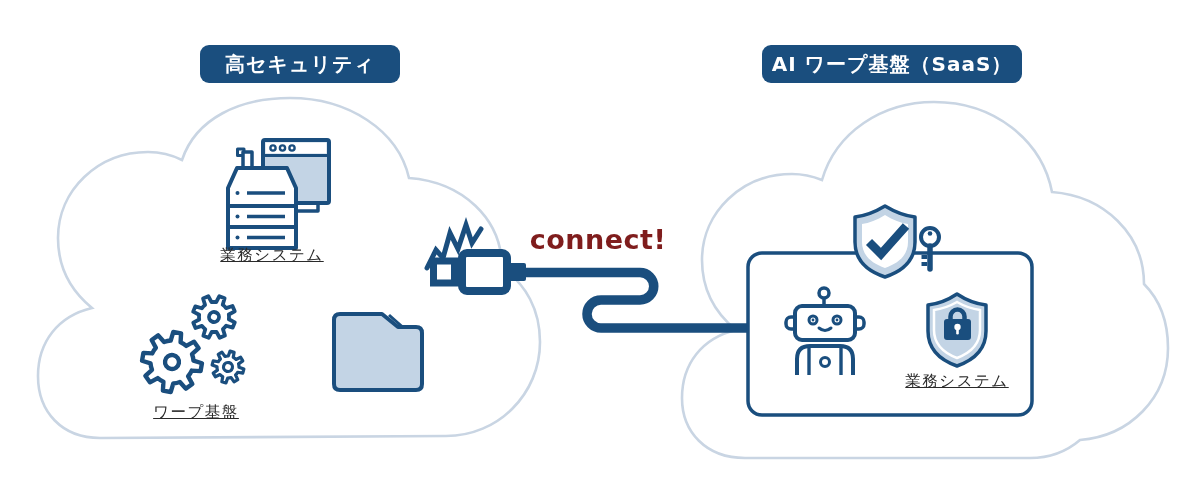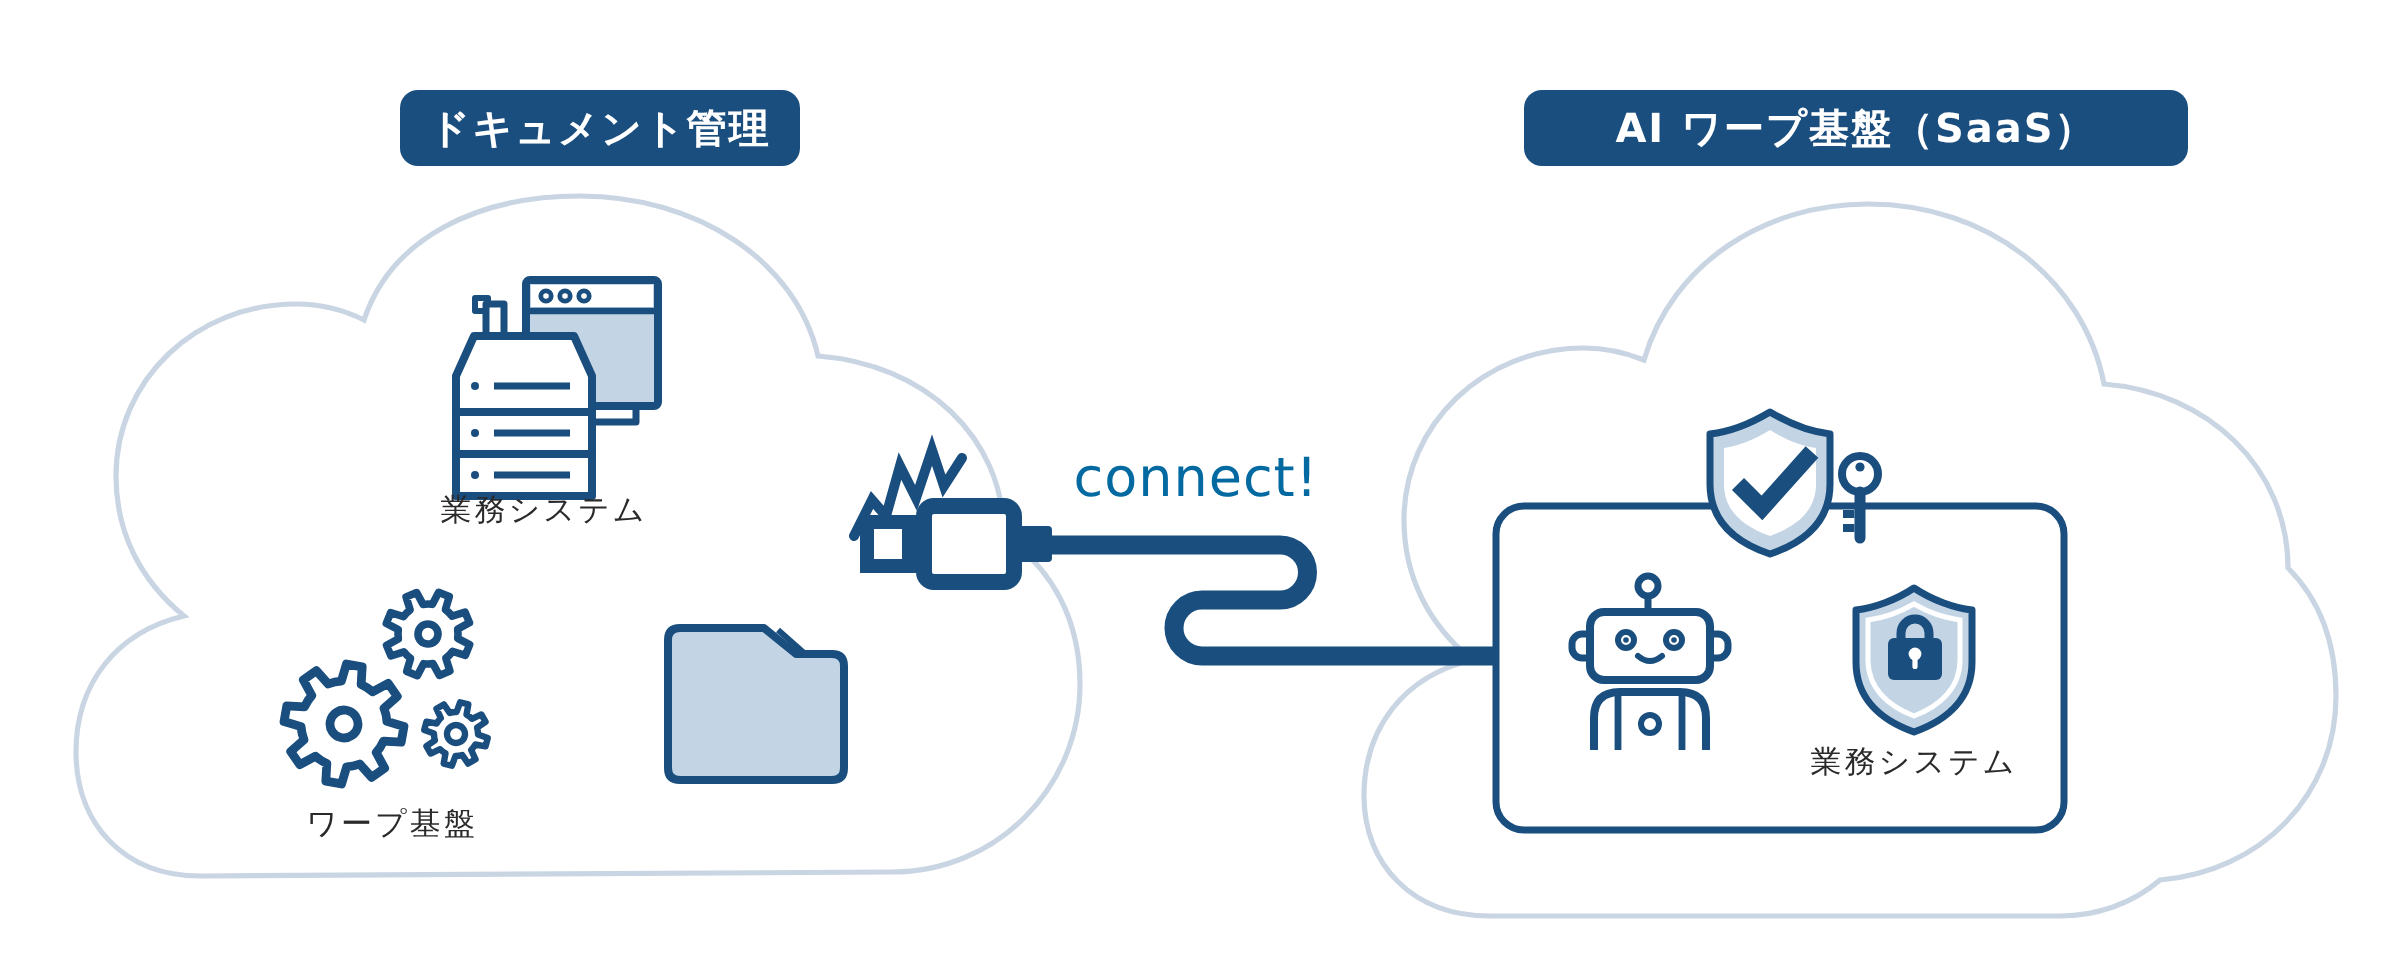--- a/index.html
+++ b/index.html
@@ -7,33 +7,33 @@
     position:relative;width:1200px;height:480px;background:#ffffff;overflow:hidden;
     font-family:"DejaVu Sans","Liberation Sans",sans-serif;
   }
   #art{position:absolute;left:0;top:0;width:1200px;height:480px;}
   .badge{
     position:absolute;top:45px;height:38px;background:#1a4e7e;color:#fff;
     border-radius:9px;display:flex;align-items:center;justify-content:center;
     font-size:20px;font-weight:700;letter-spacing:1px;white-space:nowrap;
   }
   #badge-left{left:200px;width:200px;}
-  #badge-right{left:762px;width:332px;}
+  #badge-right{left:762px;width:260px;}
   .icon-label{
     position:absolute;transform:translateX(-50%);color:#2a2a2a;
-    font-size:15.5px;font-weight:500;letter-spacing:1.5px;white-space:nowrap;
+    font-size:15.5px;font-weight:500;letter-spacing:1.5px;white-space:nowrap;text-decoration:underline;
   }
   #label-business{left:272px;top:245px;}
   #label-ops{left:196px;top:402px;}
   #label-docs{left:380px;top:402px;}
   #label-agent{left:818px;top:371px;}
   #label-security{left:957px;top:371px;}
   #connect-label{
     position:absolute;left:598px;top:224px;transform:translateX(-50%);
-    color:#0369a1;font-size:27px;font-weight:400;letter-spacing:.5px;white-space:nowrap;
+    color:#7f1d1d;font-size:27px;font-weight:700;letter-spacing:.5px;white-space:nowrap;
   }
 </style>
 </head>
 <body>
 
 <div id="stage">
 
   <svg id="art" viewBox="0 0 1200 480" xmlns="http://www.w3.org/2000/svg">
 
     <path d="M 100 438 C 62 438 38 412 38 376 C 38 342 58 316 92 308 C 70 290 58 266 58 238 C 58 190 98 152 148 152 C 160 152 172 155 182 160 C 196 118 240 98 290 98 C 348 98 398 130 409 178 C 462 182 502 218 502 268 C 526 284 540 310 540 342 C 540 394 498 436 446 436 L 100 438 Z" fill="#ffffff" stroke="#c9d5e3" stroke-width="2.6"></path>
@@ -123,21 +123,21 @@
     <g>
       <path d="M 957 294 C 948 300 937 304 928 305 L 928 331 C 928 349 940 360 957 366 C 974 360 986 349 986 331 L 986 305 C 977 304 966 300 957 294 Z" fill="#c3d4e5" stroke="#1a4e7e" stroke-width="3.5" stroke-linejoin="round"></path>
       <path d="M 957 302 C 950 306 942 309 934 310 L 934 330 C 934 344 944 353 957 358 C 970 353 980 344 980 330 L 980 310 C 972 309 964 306 957 302 Z" fill="none" stroke="#ffffff" stroke-width="2.5"></path>
       <path d="M 950.5 321 v -4.5 a 7 7 0 0 1 14 0 v 4.5" fill="none" stroke="#1a4e7e" stroke-width="4.5"></path>
       <rect x="944" y="319" width="27" height="21" rx="3" fill="#1a4e7e"></rect>
       <circle cx="957.5" cy="327" r="3.2" fill="#ffffff"></circle>
       <rect x="956.2" y="328" width="2.6" height="6.5" rx="1.3" fill="#ffffff"></rect>
     </g>
   </svg>
 
-  <div id="badge-left" class="badge">ドキュメント管理</div>
+  <div id="badge-left" class="badge">高セキュリティ</div>
   <div id="badge-right" class="badge">AI ワープ基盤（SaaS）</div>
 
   <div id="connect-label">connect!</div>
 
   <div id="label-business" class="icon-label">業務システム</div>
   <div id="label-ops" class="icon-label">ワープ基盤</div>
   <div id="label-security" class="icon-label">業務システム</div>
 </div>
 
 </body></html>

